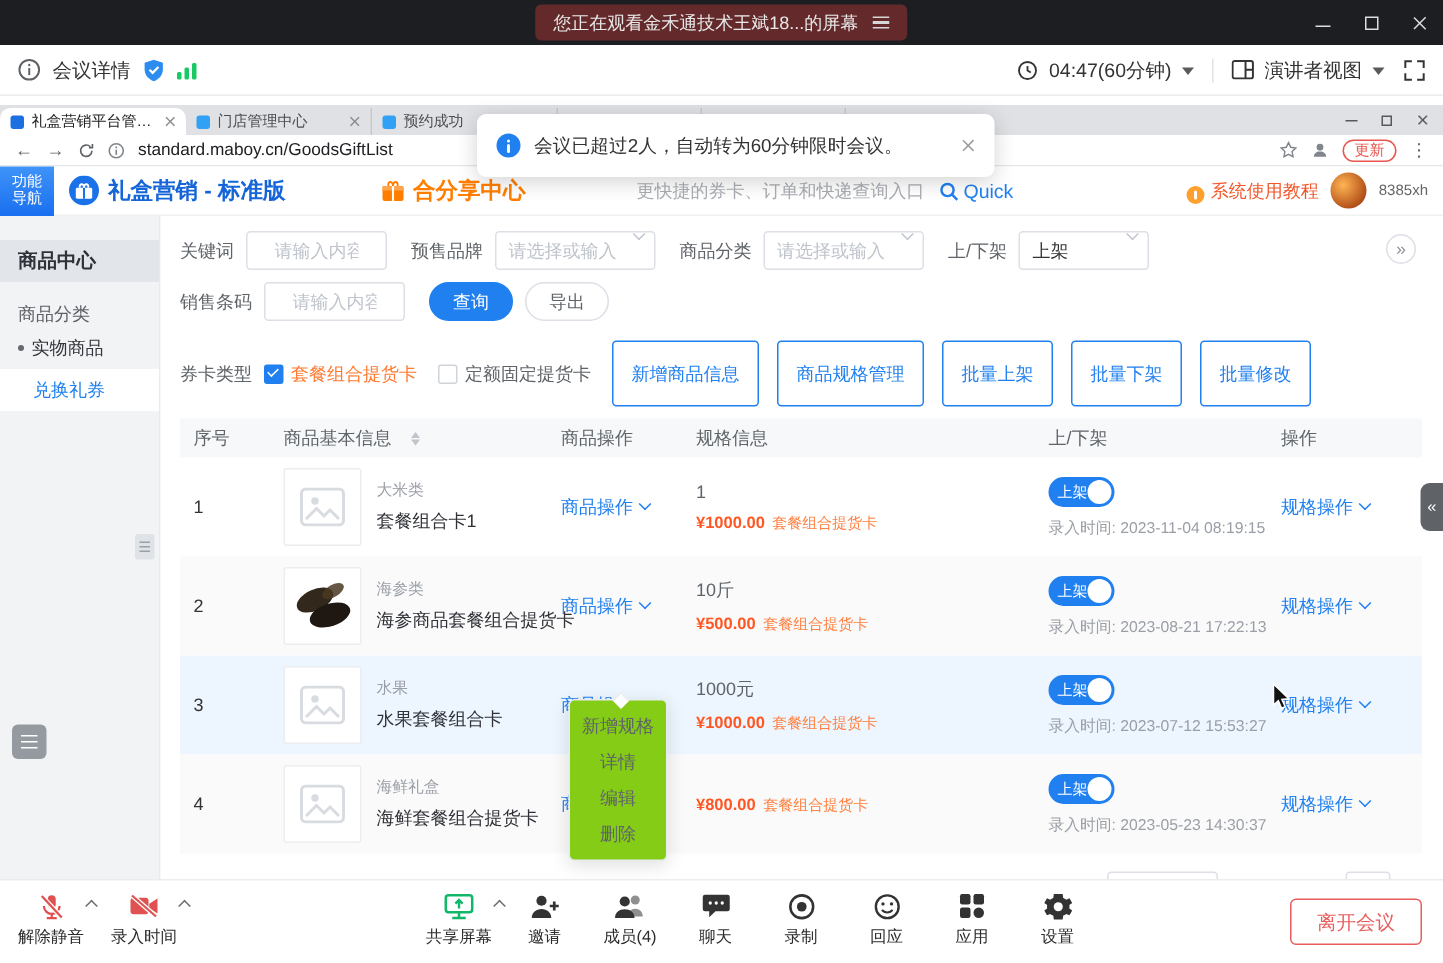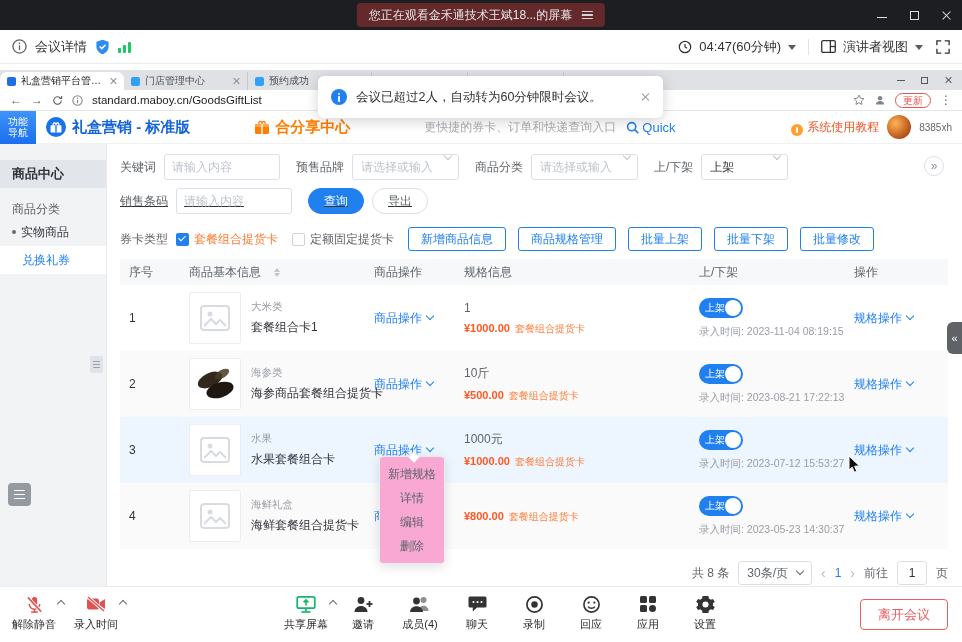--- a/index.html
+++ b/index.html
@@ -74,42 +74,42 @@
 .sidebar{width:107px;background:#f2f3f5;border-right:1px solid #eaeaec;flex:none;position:relative;}
 .side-section{margin-top:16px;height:28px;background:#e2e5ea;display:flex;align-items:center;padding-left:12px;font-size:13px;color:#2f3238;font-weight:bold;}
 .side-group{margin-top:10px;padding-left:12px;font-size:12px;color:#5c6066;height:22px;display:flex;align-items:center;}
 .side-sub{padding-left:12px;font-size:12px;color:#33363c;height:24px;display:flex;align-items:center;gap:5px;}
 .dot{width:4px;height:4px;border-radius:50%;background:#66696e;flex:none;}
 .side-active{margin-top:2px;height:28px;background:#fff;color:#2080f0;font-size:12px;display:flex;align-items:center;padding-left:22px;}
 
 .main{flex:1;position:relative;background:#fff;overflow:hidden;font-size:12px;}
 .f-row{display:flex;align-items:center;margin-left:13px;}
 .f-row1{margin-top:10px;}
-.f-row2{margin-top:8px;text-decoration:underline;}
+.f-row2{margin-top:8px;}
 .f-label{color:#5f6469;margin-right:8px;white-space:nowrap;}
 .gap16{margin-left:16px;}
-.inp{height:26px;width:116px;border:1px solid #dcdfe6;border-radius:3px;padding:0 7px;font-size:12px;color:#333;font-family:inherit;outline:none;background:#fff;}
+.inp{height:26px;width:94px;border:1px solid #dcdfe6;border-radius:3px;padding:0 18px;font-size:12px;color:#333;font-family:inherit;outline:none;background:#fff;}
 .inp::placeholder{color:#bfc4cc;}
 .sel{height:26px;border:1px solid #dcdfe6;border-radius:3px;display:flex;align-items:center;padding:0 20px 0 8px;color:#bfc4cc;position:relative;background:#fff;white-space:nowrap;}
 .sel .chev{position:absolute;right:7px;color:#c0c4cc;}
 .sel.w107{width:107px;}.sel.w87{width:87px;}
 .sel .val{color:#333;}
 .chev{display:inline-block;width:6px;height:6px;border-right:1.3px solid currentColor;border-bottom:1.3px solid currentColor;transform:rotate(45deg);margin-left:5px;position:relative;top:-2px;}
 .btn{height:26px;border-radius:13px;font-size:12px;padding:0 15px;border:1px solid #dcdfe6;background:#fff;color:#5f6469;font-family:inherit;}
 .btn-primary{background:#2080f0;border-color:#2080f0;color:#fff;margin-left:16px;}
 .btn-plain{margin-left:8px;}
 .collapse-circle{position:absolute;right:18px;top:12px;width:20px;height:20px;border:1px solid #dcdfe6;border-radius:50%;display:flex;align-items:center;justify-content:center;color:#909399;font-size:12px;background:#fff;}
 .tool-row{margin-top:13px;display:flex;align-items:center;margin-left:13px;}
 .cb{width:13px;height:13px;border-radius:2px;flex:none;position:relative;}
 .cb.checked{background:#2080f0;}
 .cb.checked::after{content:"";position:absolute;left:4px;top:1.5px;width:3px;height:6px;border-right:1.4px solid #fff;border-bottom:1.4px solid #fff;transform:rotate(45deg);}
 .cb.un{border:1px solid #cfd3da;background:#fff;}
 .cb-label-orange{color:#ff7a30;margin:0 14px 0 5px;}
 .cb-label{color:#5f6469;margin-left:5px;}
-.btn-outline{height:24px;border:1px solid #2080f0;color:#2080f0;background:#fff;border-radius:3px;font-size:12px;padding:0 12px;margin-left:12px;font-family:inherit;white-space:nowrap;}
+.btn-outline{height:44px;border:1px solid #2080f0;color:#2080f0;background:#fff;border-radius:3px;font-size:12px;padding:0 12px;margin-left:12px;font-family:inherit;white-space:nowrap;}
 .btn-outline:first-of-type{margin-left:14px;}
 
 
 .table{margin:8px 14px 0 13px;}
 .t-head,.t-row{display:flex;align-items:center;}
 .t-head{height:26px;background:#f6f8fa;color:#5f6469;}
 .c{padding-left:9px;}
 .c1{width:60px;flex:none;}
 .c2{width:185px;flex:none;display:flex;align-items:center;gap:10px;}
 .c3{width:90px;flex:none;}
@@ -128,21 +128,21 @@
 .toggle{width:44px;height:20px;background:#2080f0;border-radius:10px;display:flex;align-items:center;position:relative;cursor:pointer;}
 .tg-label{color:#fff;font-size:10px;margin-left:6px;}
 .tg-dot{position:absolute;right:2px;top:2px;width:16px;height:16px;border-radius:50%;background:#fff;}
 .time{font-size:10.5px;color:#9a9ea6;margin-top:7px;white-space:nowrap;}
 .sort{display:inline-flex;flex-direction:column;gap:1px;margin-left:3px;vertical-align:1px;}
 .sort i{width:0;height:0;border:3px solid transparent;display:block;}
 .sort .up{border-bottom:4px solid #c0c4cc;border-top:none;}
 .sort .down{border-top:4px solid #c0c4cc;border-bottom:none;}
 
 
-.dropdown{position:absolute;left:272px;top:312px;width:66px;background:#f9a8d4;border:1px solid #e8ebf0;border-radius:4px;box-shadow:0 3px 12px rgba(0,0,0,.12);padding:5px 0;z-index:6;}
+.dropdown{position:absolute;left:272px;top:322px;width:66px;background:#84cc16;border:1px solid #e8ebf0;border-radius:4px;box-shadow:0 3px 12px rgba(0,0,0,.12);padding:5px 0;z-index:6;}
 .dropdown::before{content:"";position:absolute;top:-4px;left:30px;width:7px;height:7px;background:#fff;border-left:1px solid #e8ebf0;border-top:1px solid #e8ebf0;transform:rotate(45deg);}
 .dd-item{height:24px;line-height:24px;text-align:center;color:#5f6469;font-size:12px;cursor:pointer;}
 
 
 .pagination{display:flex;align-items:center;justify-content:flex-end;margin:12px 14px 0 0;gap:9px;color:#5f6469;font-size:12px;}
 .psize{height:24px;border:1px solid #dcdfe6;border-radius:3px;display:flex;align-items:center;padding:0 8px;gap:4px;color:#5f6469;background:#fff;}
 .pg-arrow{color:#b4b8bf;font-size:14px;}
 .pg-num{color:#2080f0;}
 .goto-input{width:30px;height:24px;border:1px solid #dcdfe6;border-radius:3px;text-align:center;font-size:12px;color:#333;font-family:inherit;outline:none;}
 

